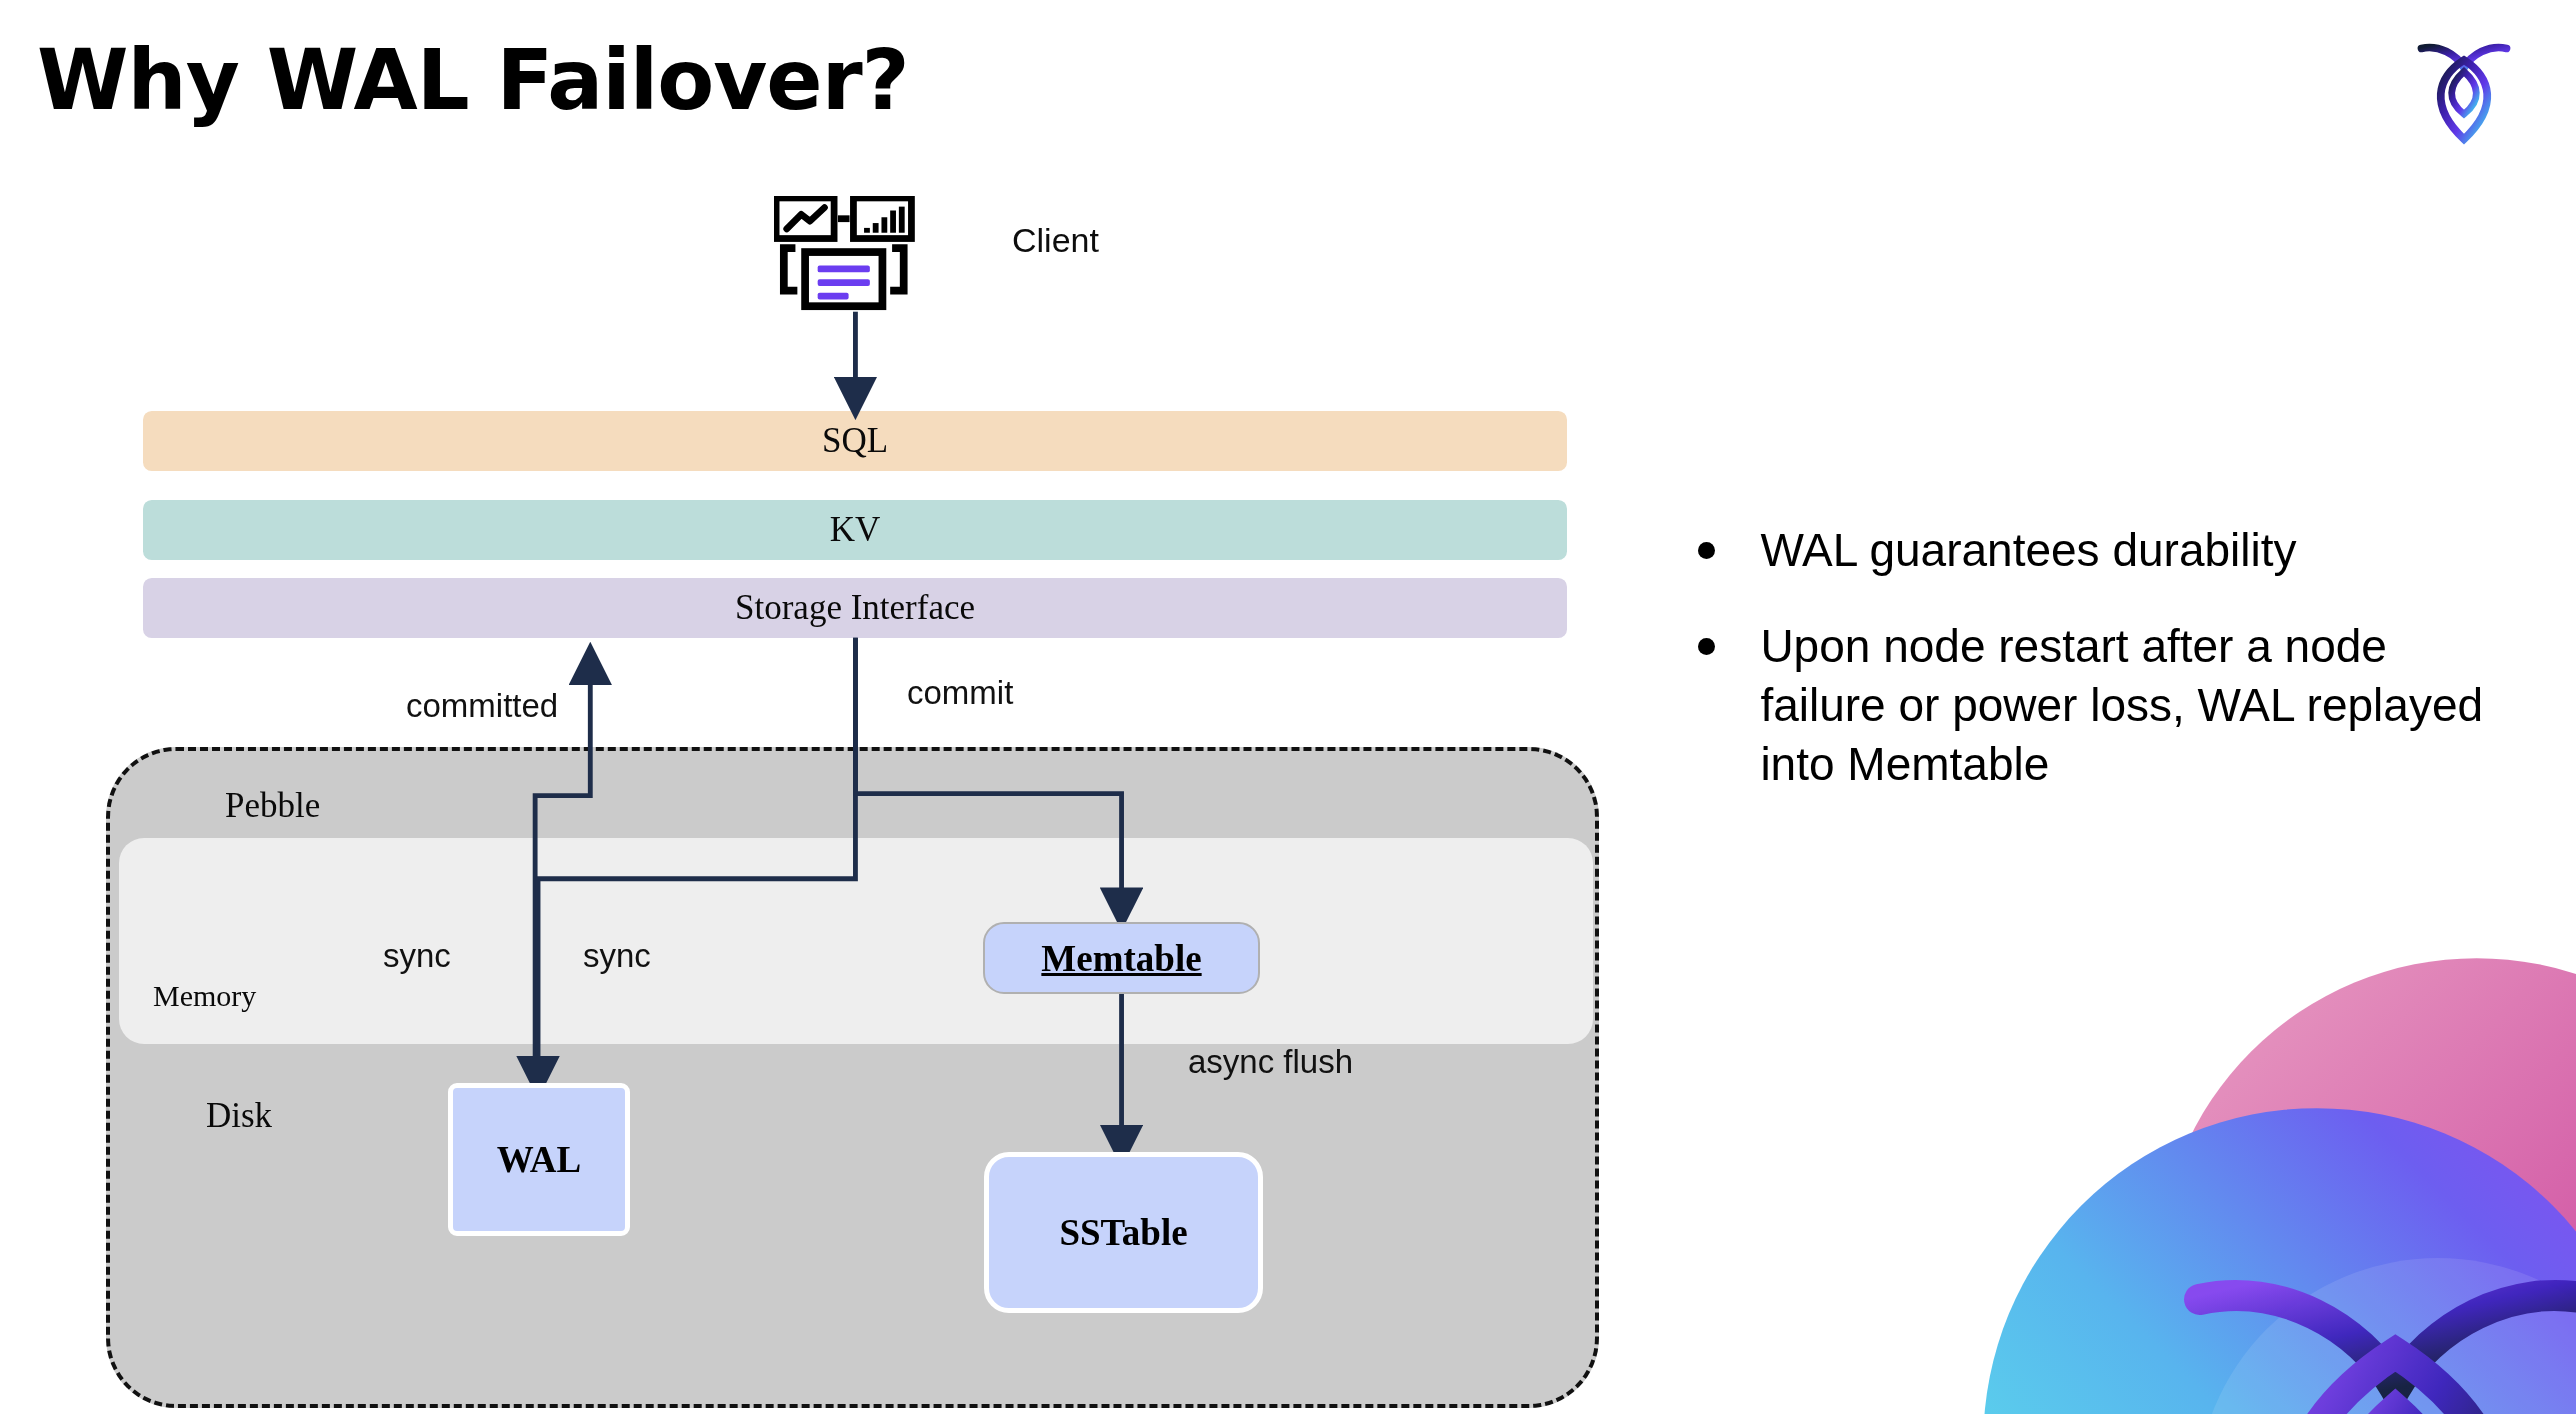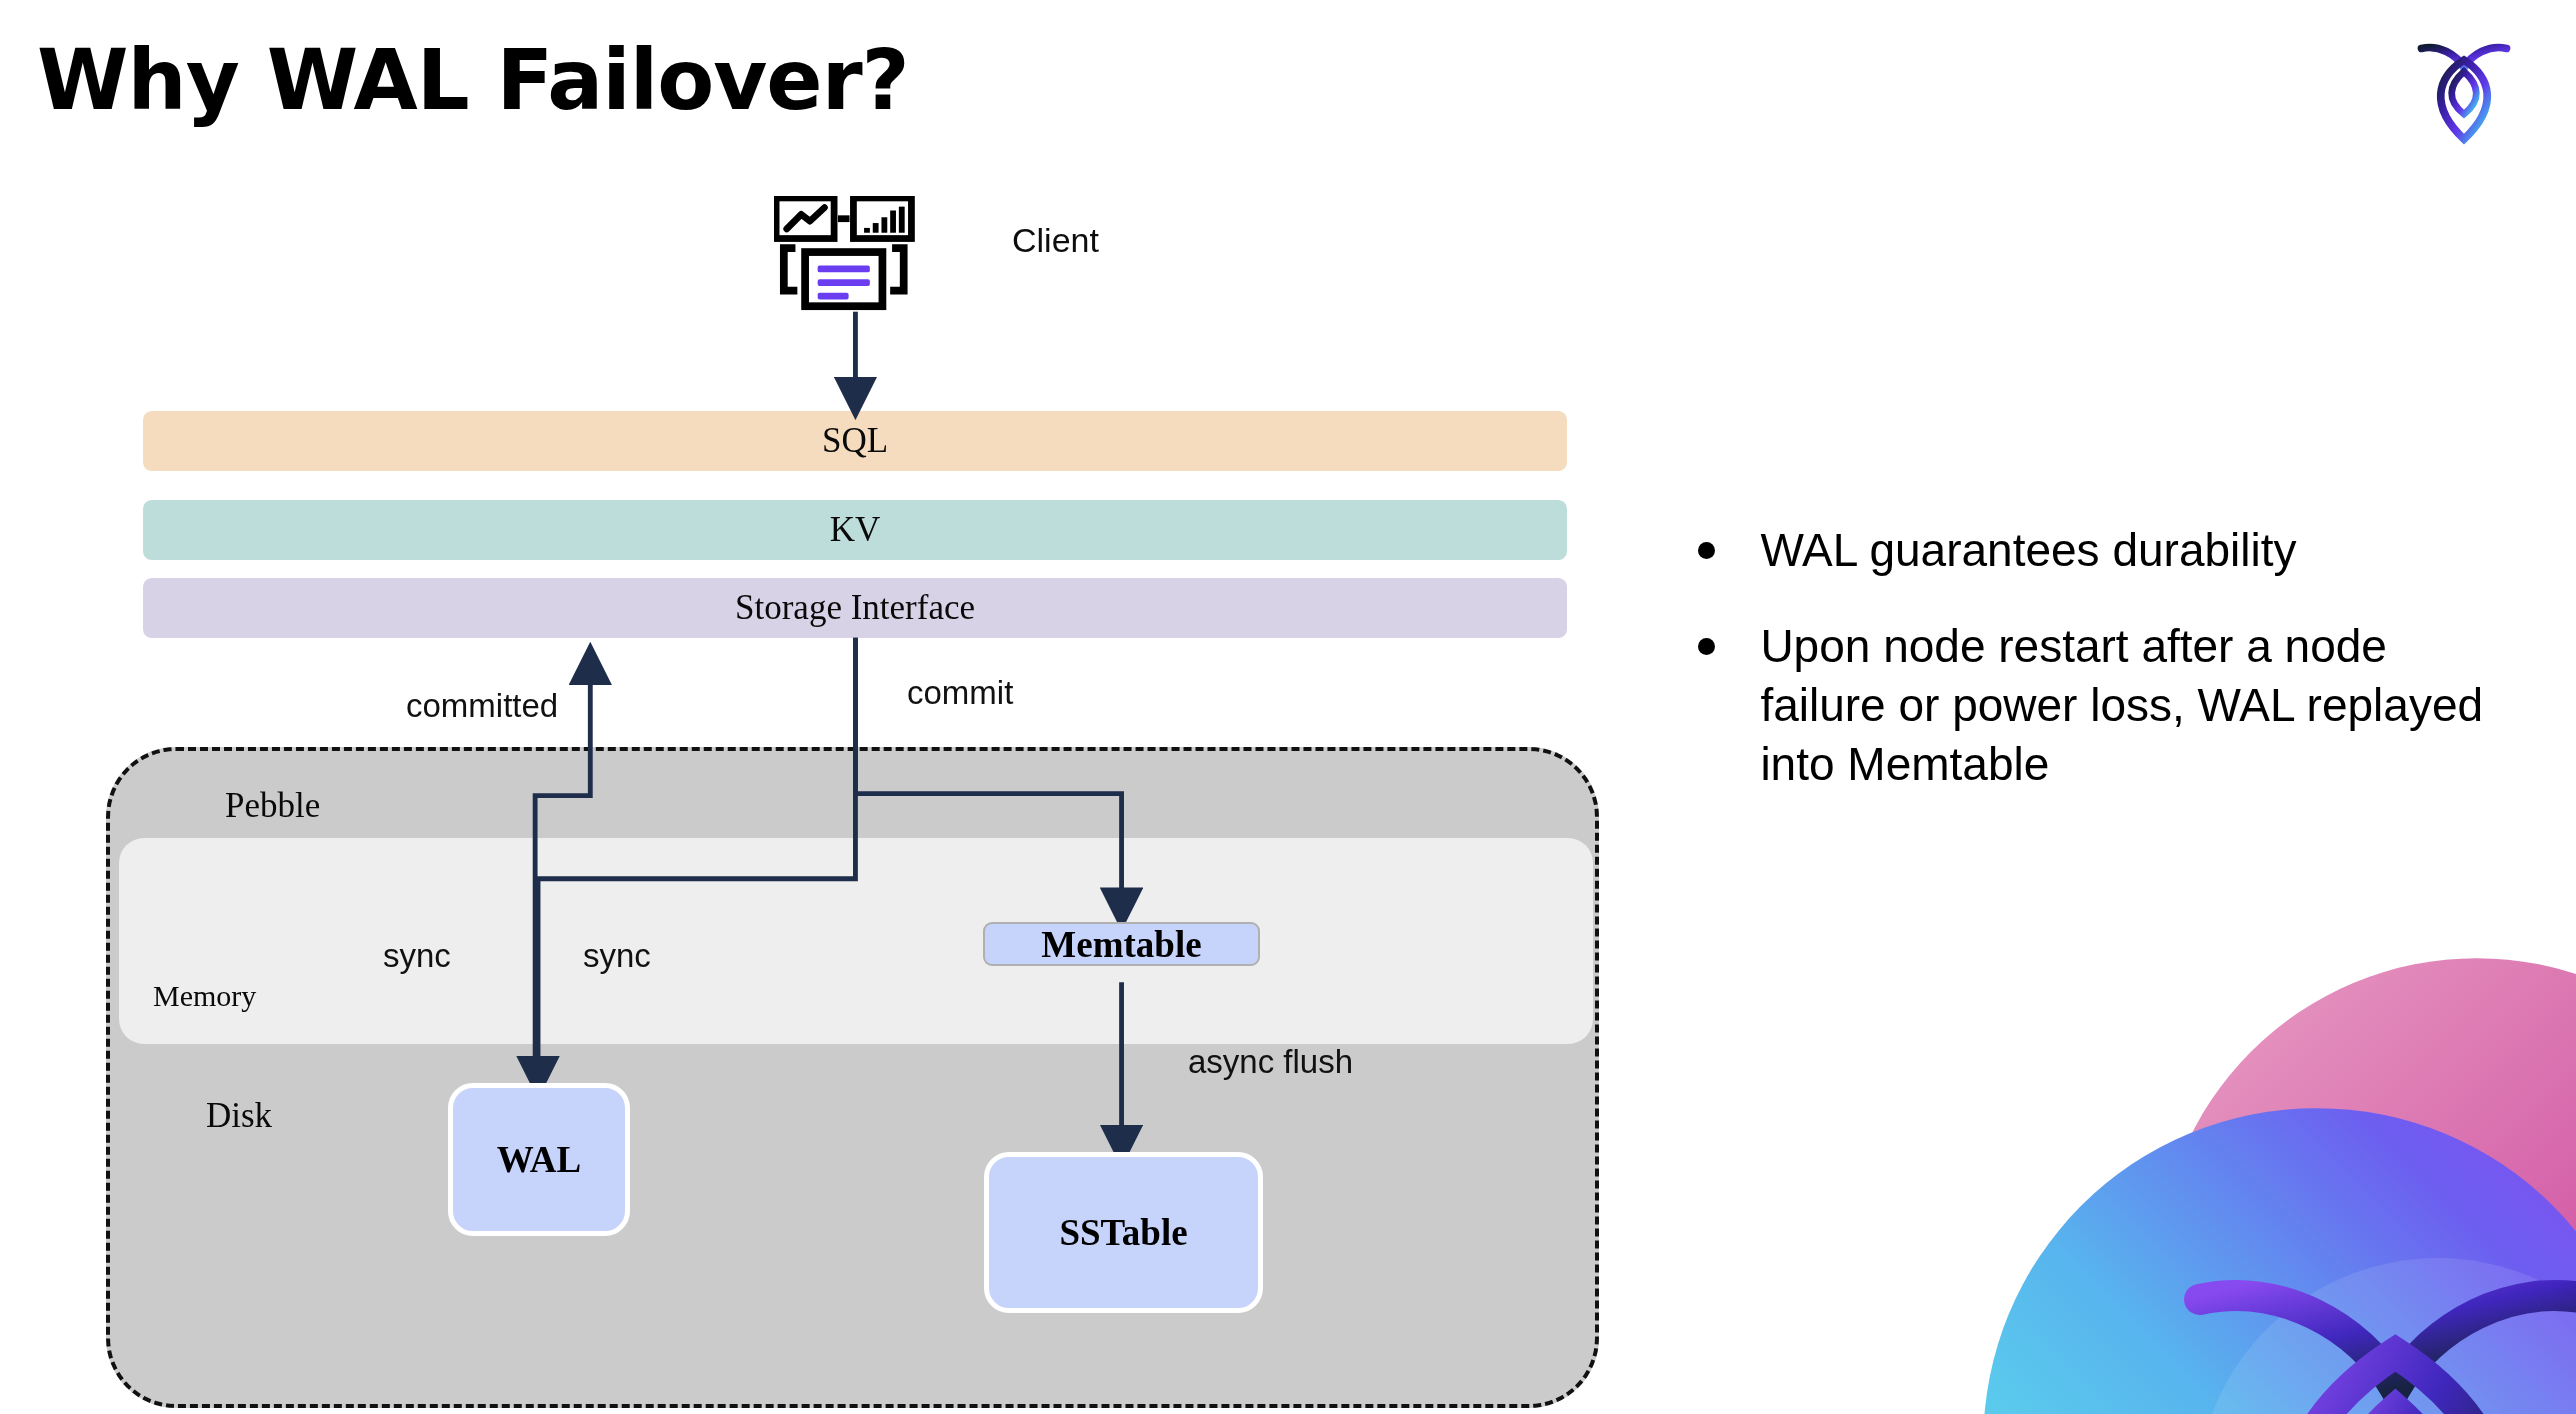--- a/index.html
+++ b/index.html
@@ -88,27 +88,28 @@
     position:absolute;
     background:#c6d3fb;
     display:flex;align-items:center;justify-content:center;
     font-family:"Liberation Serif", serif;
     font-weight:bold;
     font-size:37px;
     color:#000000;
     box-sizing:border-box;
   }
   #node-memtable{
-    left:983px;top:922px;width:277px;height:44px;
-    border-radius:9px;
+    left:983px;top:922px;width:277px;height:72px;
+    border-radius:21px;
     border:2.9px solid #b0b0b0;
+    text-decoration:underline;
   }
   #node-wal{
     left:448px;top:1083px;width:182px;height:153px;
-    border-radius:25px;
+    border-radius:9px;
     border:5.8px solid #ffffff;
   }
   #node-sstable{
     left:984px;top:1152px;width:279px;height:161px;
     border-radius:25px;
     border:5.8px solid #ffffff;
   }
 
   
   #connectors{position:absolute;left:0;top:0;width:2576px;height:1415px;}

